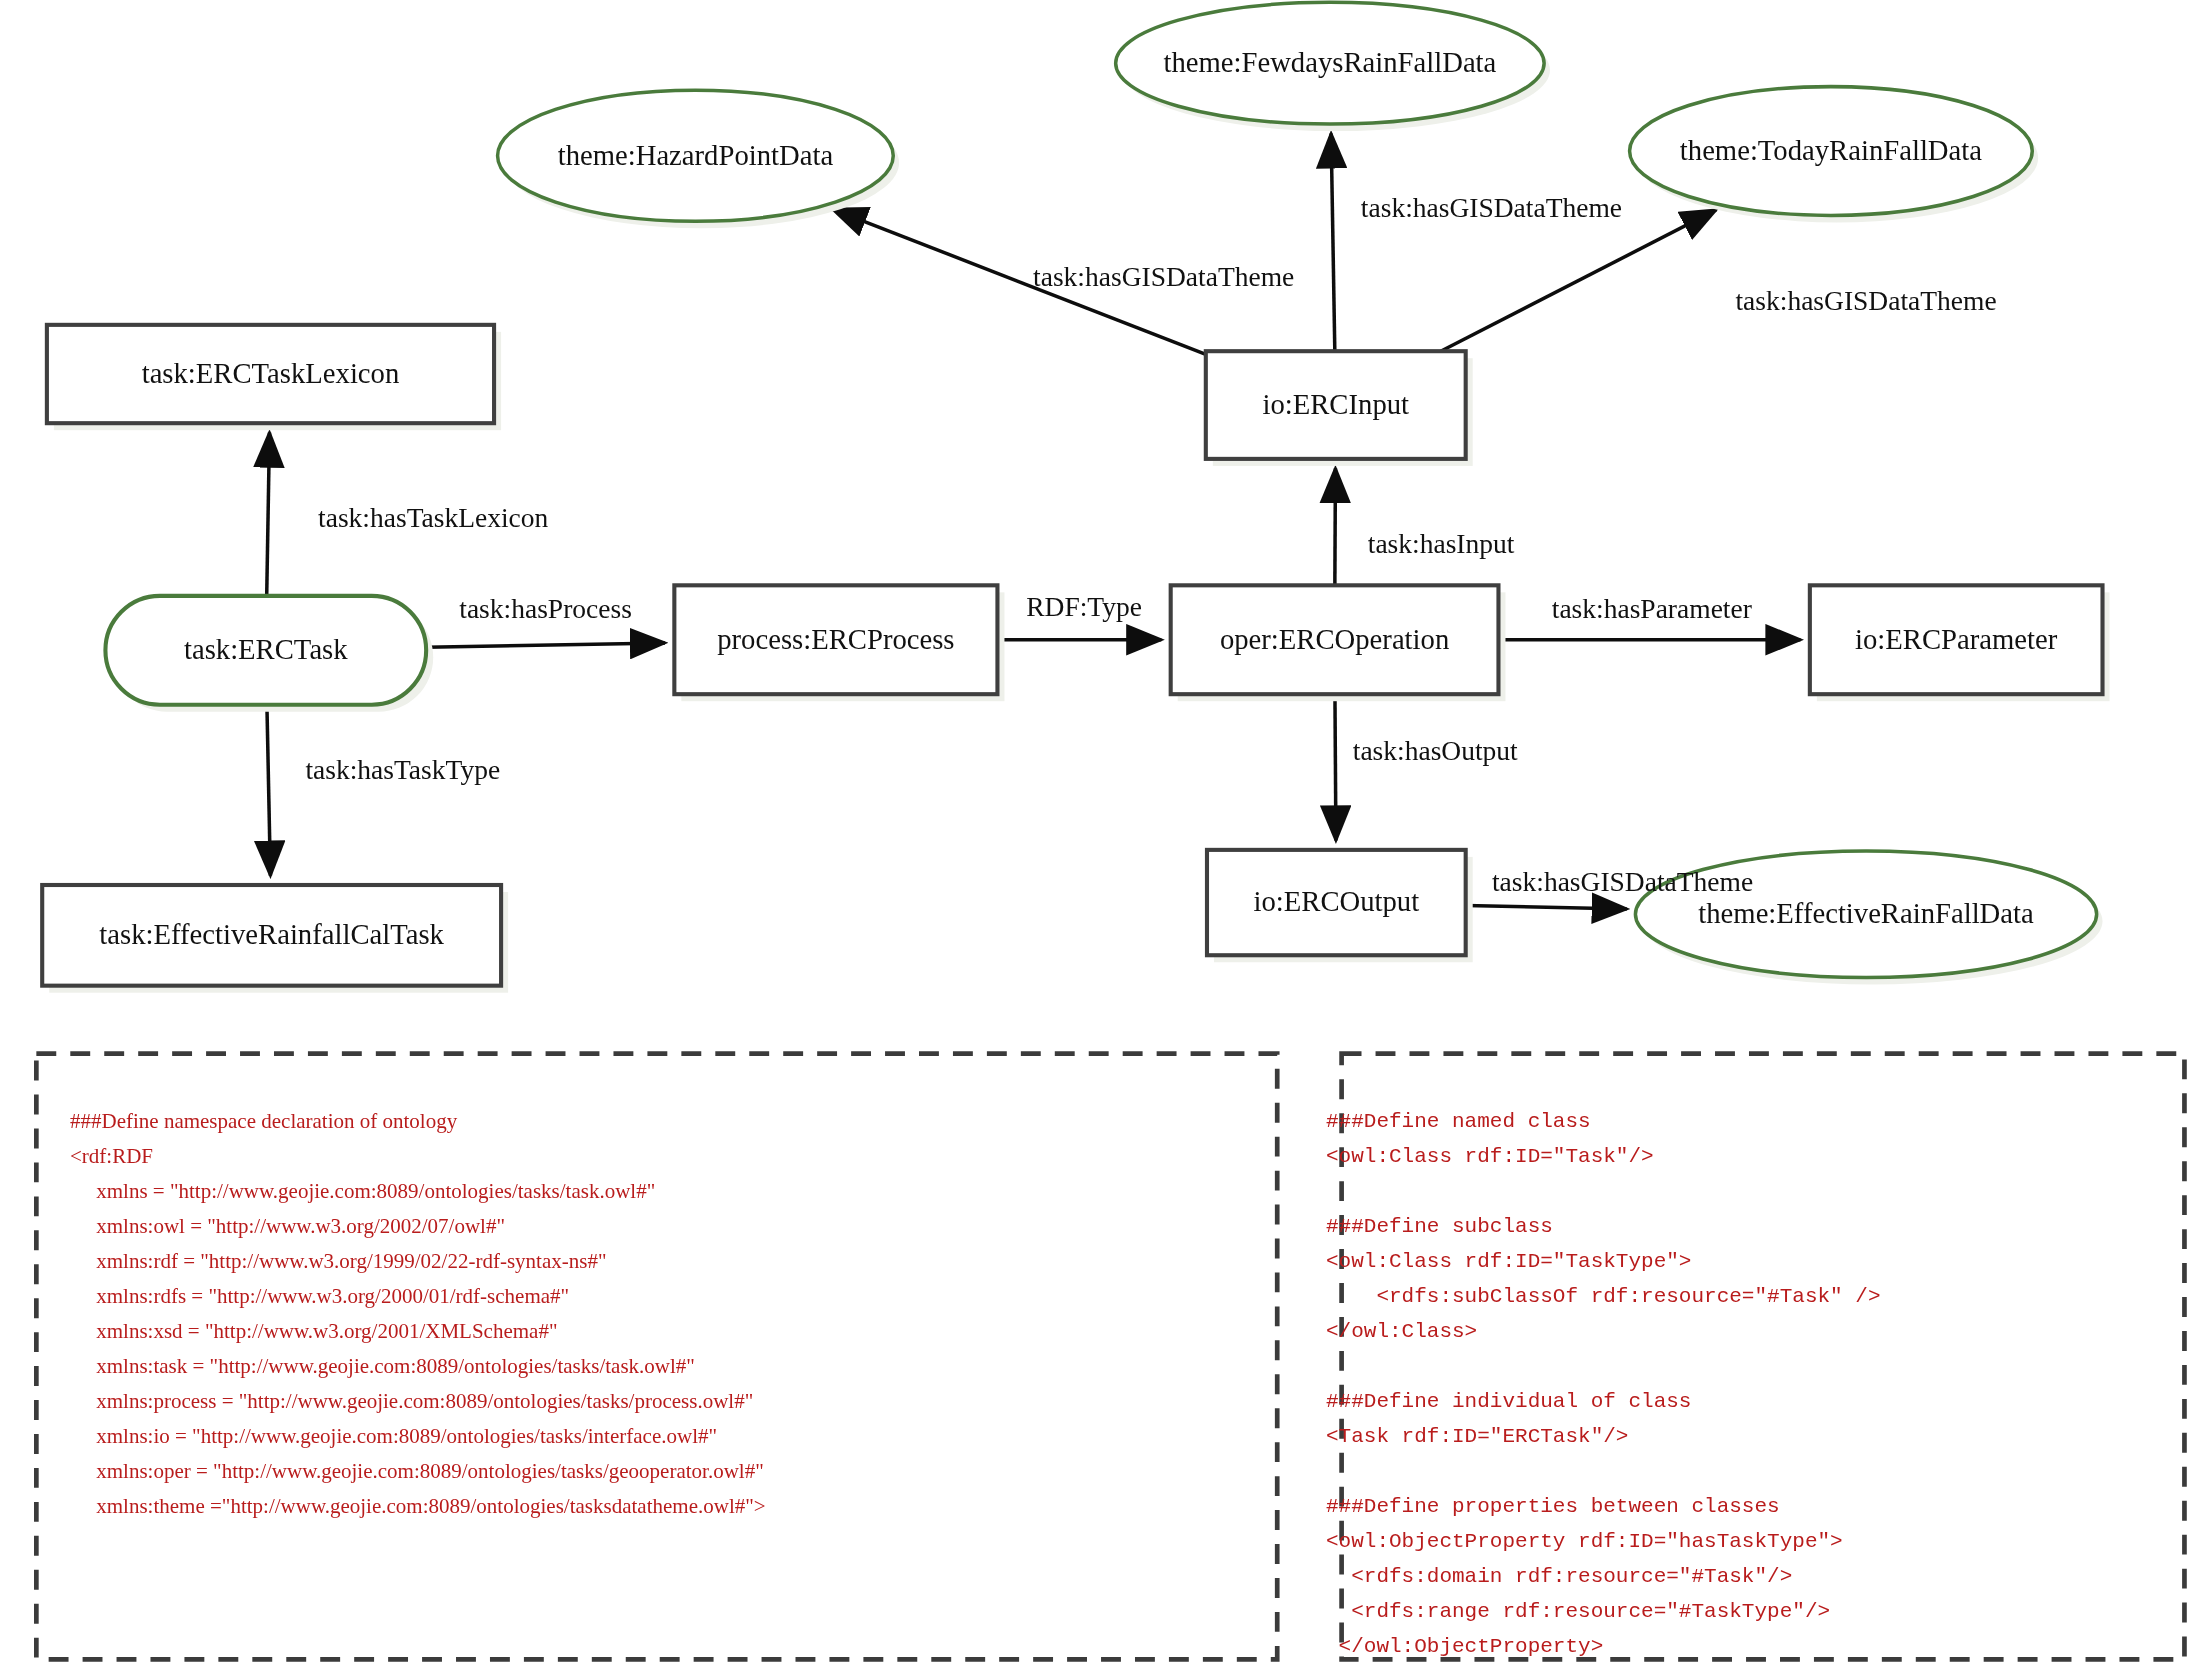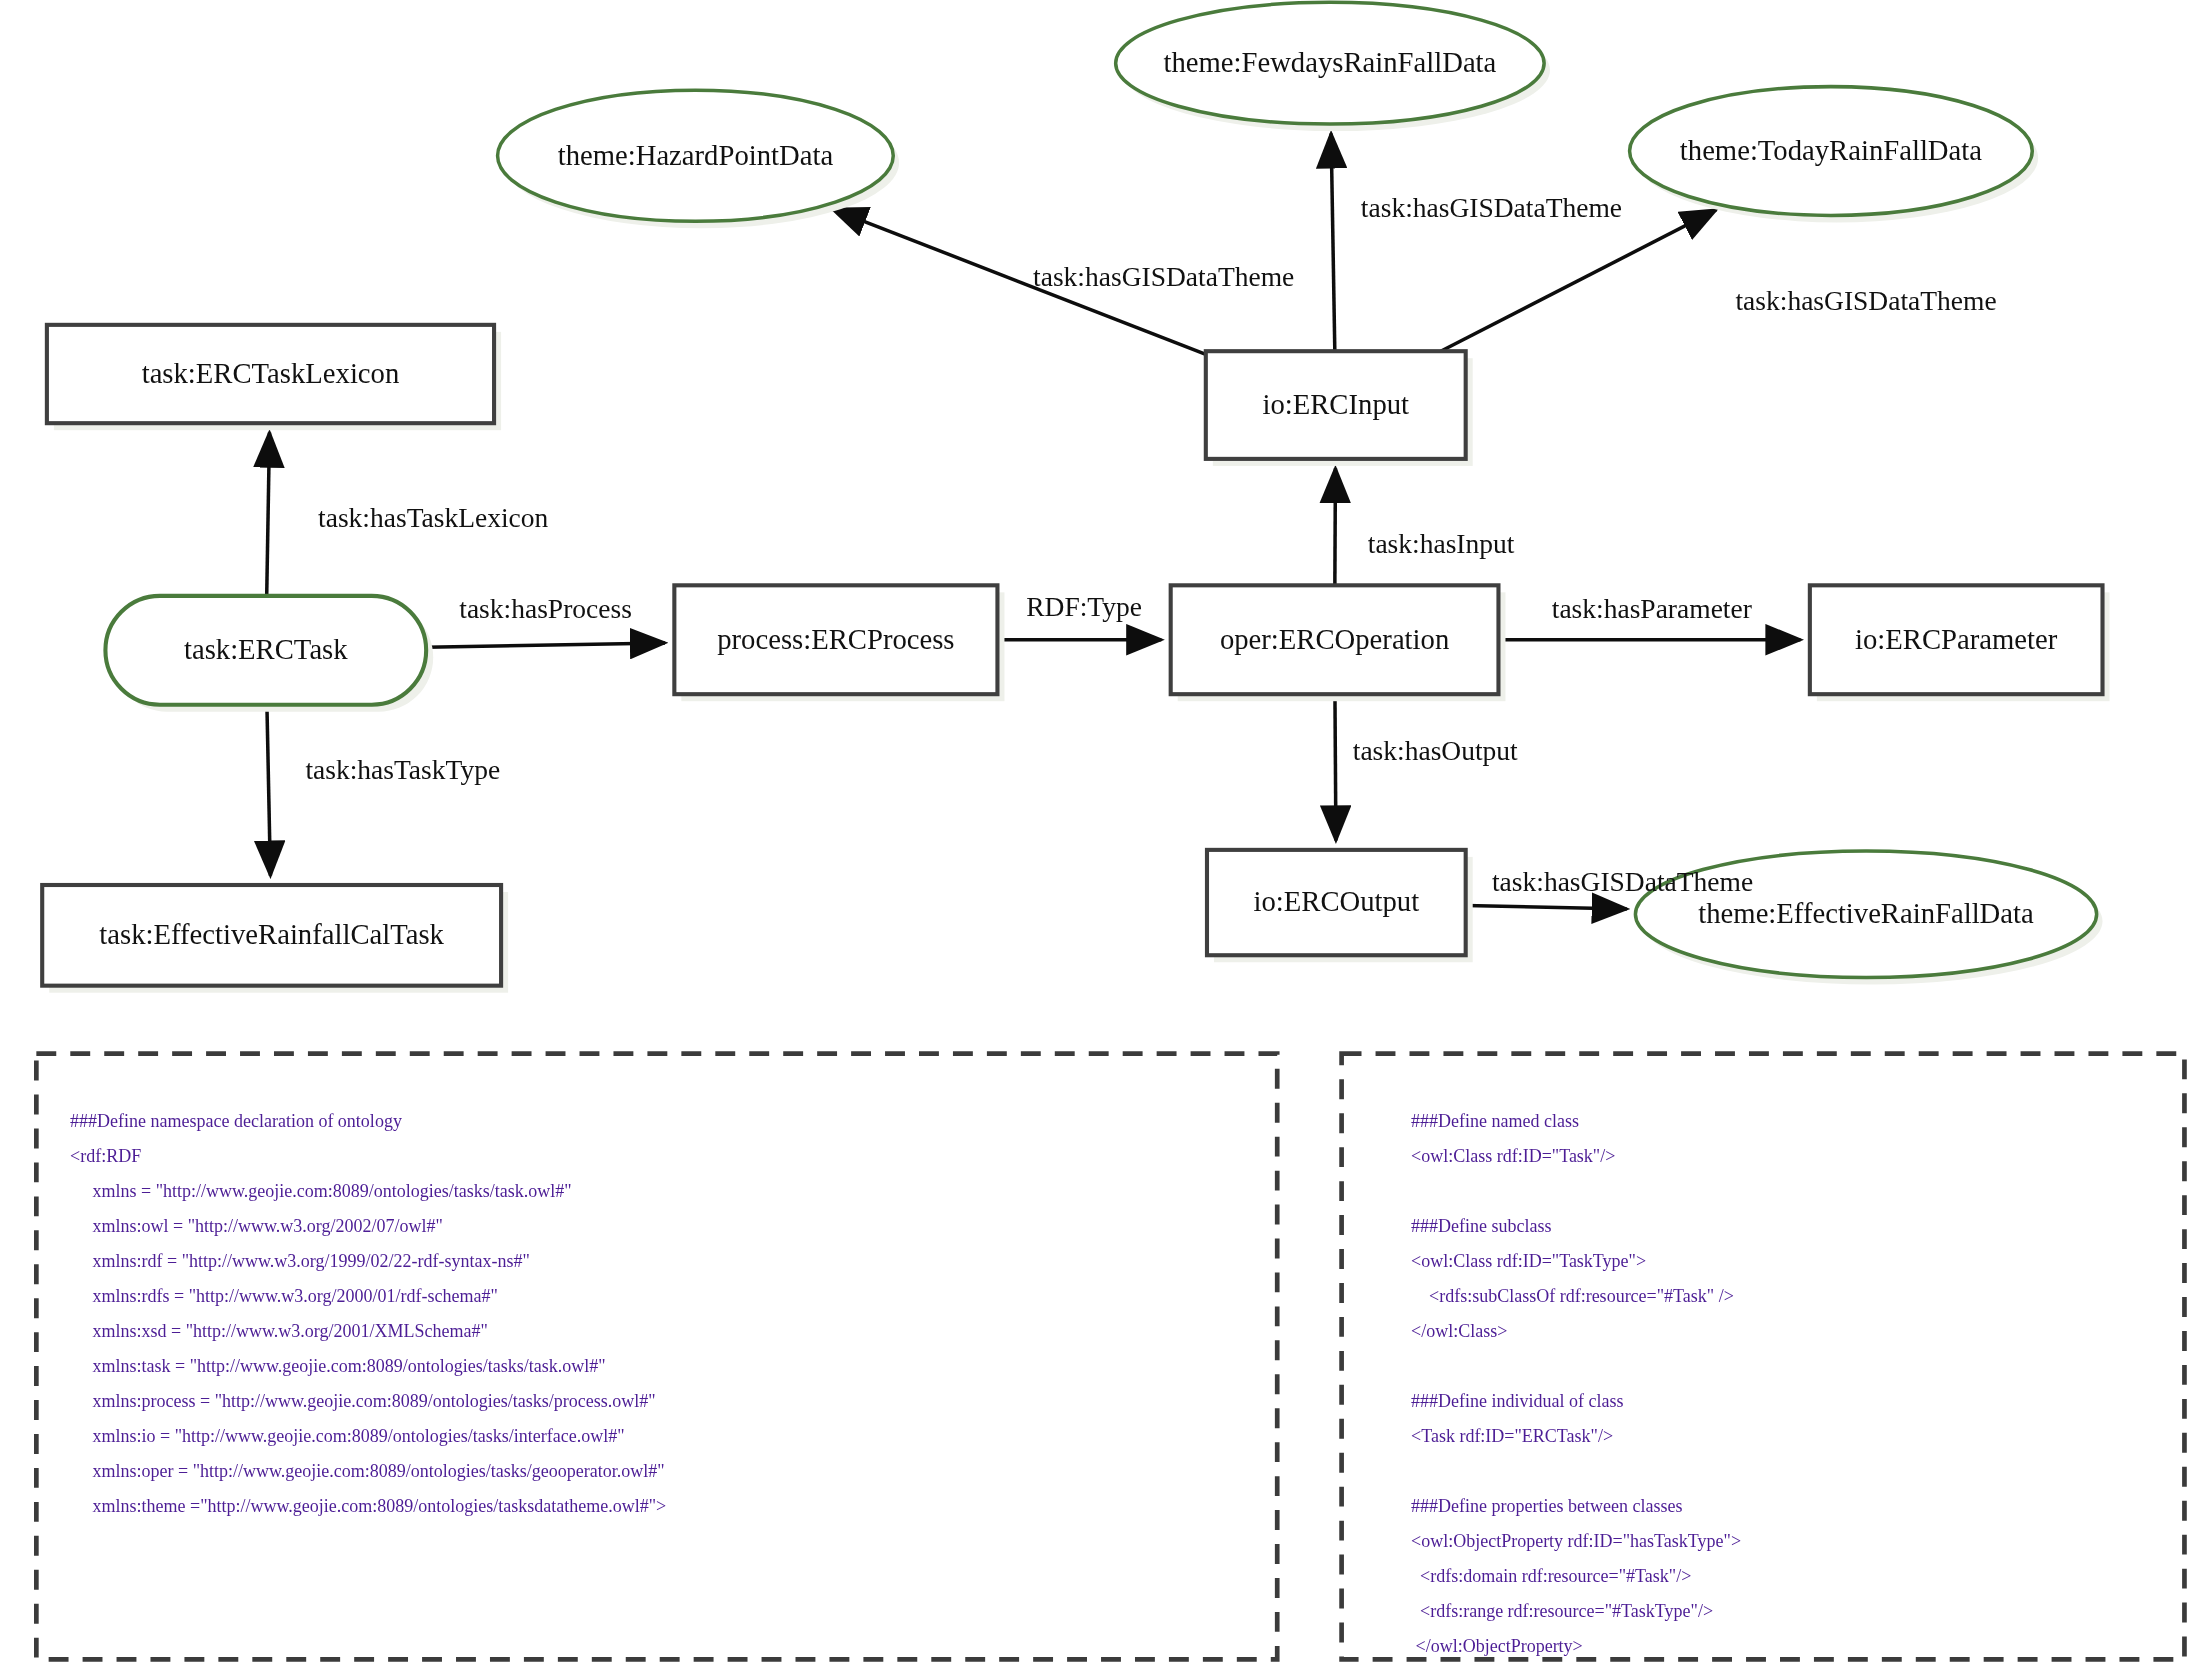--- a/index.html
+++ b/index.html
@@ -56,26 +56,26 @@
     stroke:#3b3b3b;
     stroke-width:8;
     stroke-dasharray:34 24;
   }
 
   
   .code-panel{
     position:absolute;
     white-space:pre;
     font-family:"Liberation Serif","DejaVu Serif",serif;
-    font-size:18px;
+    font-size:21px;
     line-height:35px;
-    color:#4c1d95;
+    color:#b91c1c;
   }
   #code-left{ left:70px; top:1104px; }
-  #code-right{ left:1411px; top:1104px; }
+  #code-right{ left:1326px; top:1104px;font-family:Liberation Mono, monospace; }
 </style>
 </head>
 <body>
 
 <div id="stage">
 
   <svg id="diagram" viewBox="0 0 3767 2860">
     <defs>
       <marker id="arrowhead" markerWidth="11" markerHeight="9" refX="10" refY="4.5" orient="auto" markerUnits="strokeWidth">
         <path d="M0,0 L11,4.5 L0,9 z" fill="#0d0d0d"></path>

